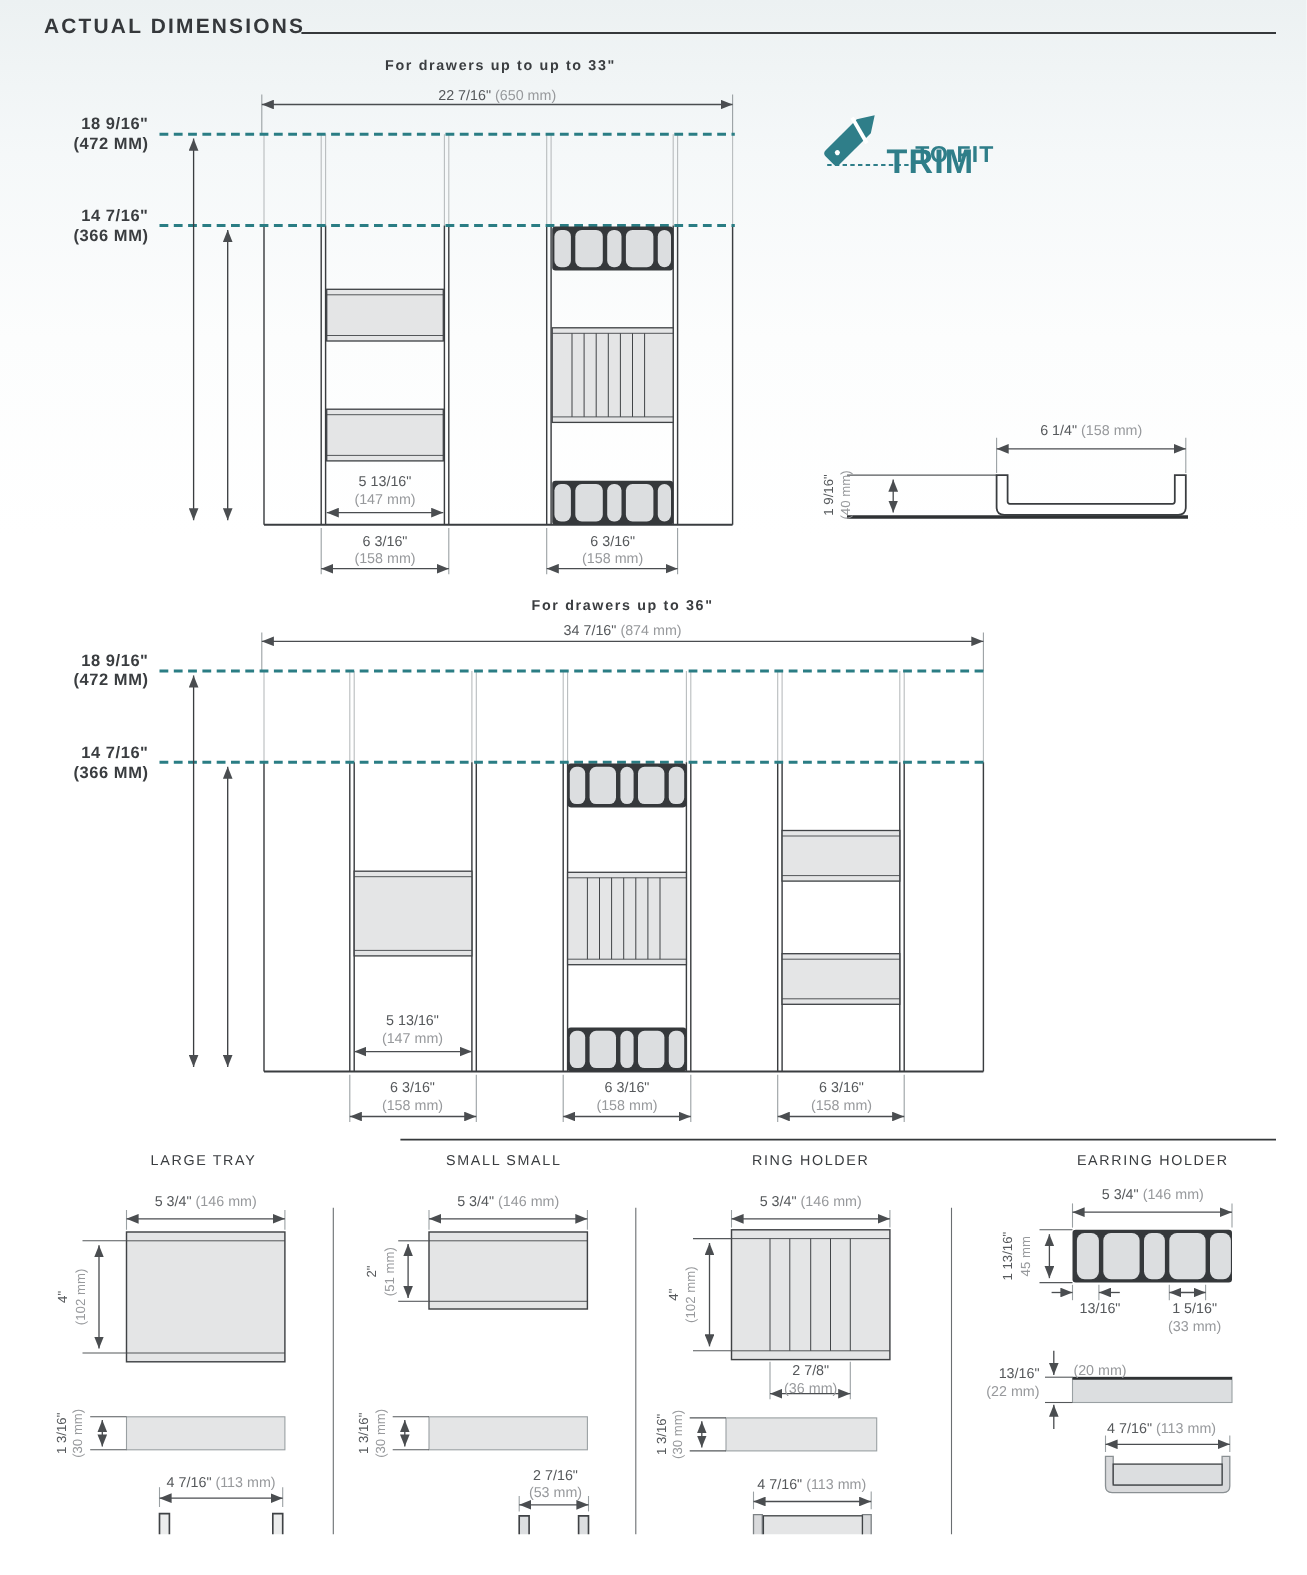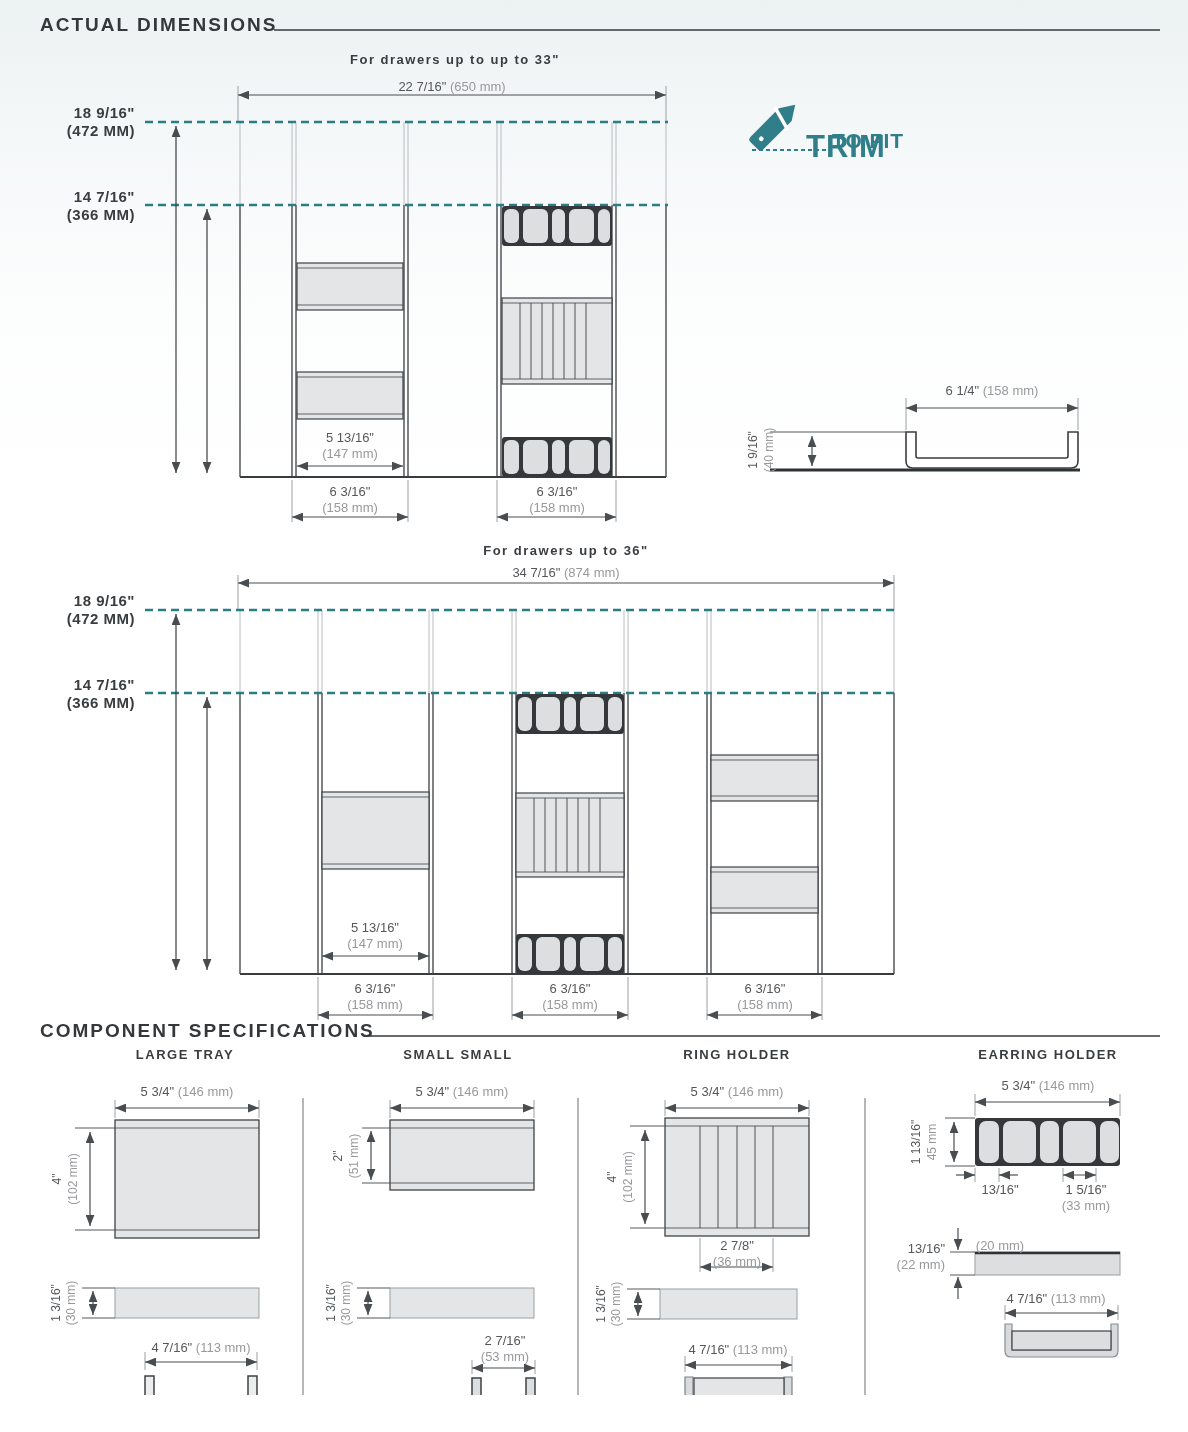--- a/index.html
+++ b/index.html
@@ -2,21 +2,21 @@
 <html><head>
 <meta charset="utf-8">
 <style>
   html,body{margin:0;padding:0;background:#fff;}
   .page{position:relative;width:1188px;height:1395px;overflow:hidden;
         background:linear-gradient(180deg,#ecf1f2 0%,#f5f8f9 10%,#fcfdfd 22%,#ffffff 35%);
         font-family:"Liberation Sans",sans-serif;}
   svg{position:absolute;left:0;top:0;}
   .h1{position:absolute;font-size:19px;font-weight:bold;letter-spacing:2px;color:#35383b;white-space:nowrap;}
   .sec-title{font-size:16px;font-weight:bold;letter-spacing:1.5px;color:#3a3d40;}
-  .comp-title{font-size:15px;font-weight:bold;letter-spacing:1.5px;color:#3a3d40;}
+  .comp-title{font-size:15px;font-weight:normal;letter-spacing:1.5px;color:#3a3d40;}
   .lab{position:absolute;transform:translateX(-50%);text-align:center;white-space:nowrap;font-size:13px;}
   .in{color:#55585b;}
   .mm{color:#97999c;}
   .vlab{position:absolute;transform:translate(-50%,-50%) rotate(-90deg);white-space:nowrap;font-size:12px;}
   .hlab{position:absolute;width:110px;text-align:right;font-weight:bold;font-size:15px;
         letter-spacing:0.5px;color:#3a3d40;white-space:nowrap;}
   .trim-word1{position:absolute;font-size:31px;font-weight:700;letter-spacing:1px;color:#2f7e89;margin-top:33px;}
   .trim-word2{position:absolute;font-size:21px;font-weight:700;letter-spacing:1px;color:#2f7e89;}
   .trim-body{position:absolute;width:290px;font-size:17.5px;line-height:23.5px;color:#4b4e52;white-space:pre-line;}
   .rlab{position:absolute;width:100px;text-align:right;font-size:13px;white-space:nowrap;}
@@ -393,21 +393,20 @@
 <div class="hlab" style="left:25px;top:694px">(366 MM)</div>
 <div class="lab in" style="left:375px;top:920px">5 13/16"</div>
 <div class="lab mm" style="left:375px;top:936px">(147 mm)</div>
 <div class="lab in" style="left:375px;top:981px">6 3/16"</div>
 <div class="lab mm" style="left:375px;top:997px">(158 mm)</div>
 <div class="lab in" style="left:570px;top:981px">6 3/16"</div>
 <div class="lab mm" style="left:570px;top:997px">(158 mm)</div>
 <div class="lab in" style="left:765px;top:981px">6 3/16"</div>
 <div class="lab mm" style="left:765px;top:997px">(158 mm)</div>
 
-<div class="h1" style="left:40px;top:1020px">COMPONENT SPECIFICATIONS</div>
 
 <div class="lab comp-title" style="left:185px;top:1047px">LARGE TRAY</div>
 <div class="lab" style="left:187px;top:1084px"><span class="in">5 3/4"</span> <span class="mm">(146 mm)</span></div>
 <div class="vlab in" style="left:57px;top:1179px">4"</div>
 <div class="vlab mm" style="left:73px;top:1179px">(102 mm)</div>
 <div class="vlab in" style="left:56px;top:1303px">1 3/16"</div>
 <div class="vlab mm" style="left:71px;top:1303px">(30 mm)</div>
 <div class="lab" style="left:201px;top:1340px"><span class="in">4 7/16"</span> <span class="mm">(113 mm)</span></div>
 
 <div class="lab comp-title" style="left:458px;top:1047px">SMALL SMALL</div>

